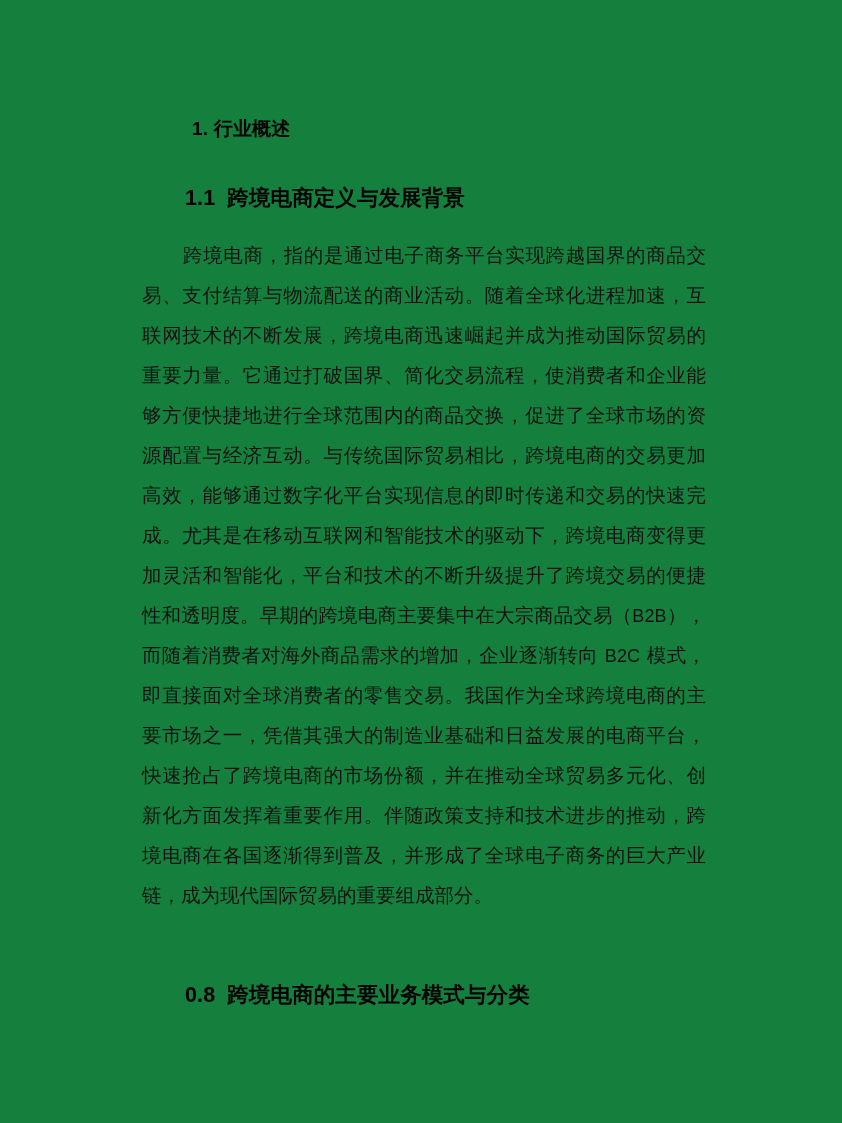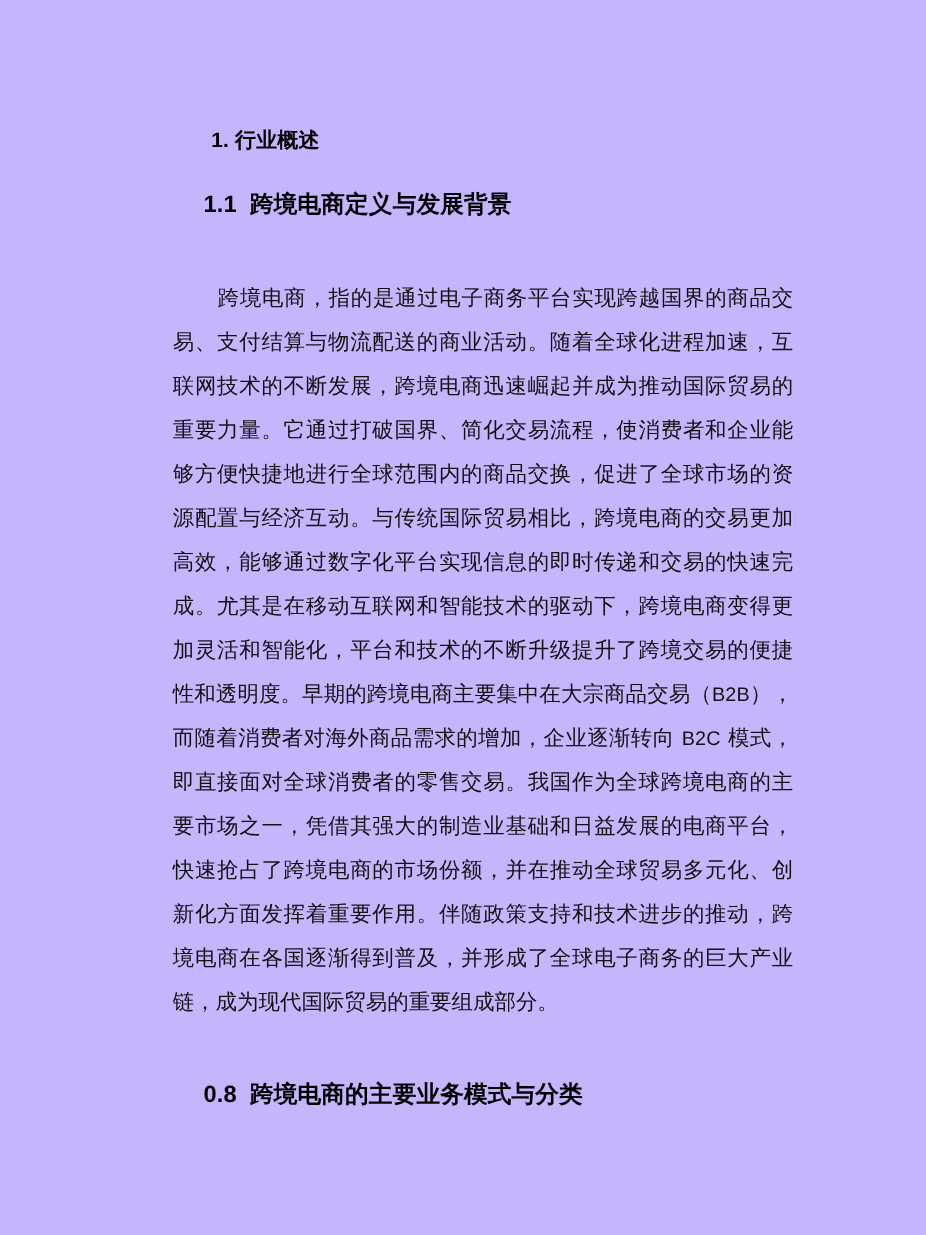--- a/index.html
+++ b/index.html
@@ -7,21 +7,21 @@
     margin: 0;
     padding: 0;
     background: #ffffff;
   }
 
   .page {
     position: relative;
     width: 842px;
     height: 1123px;
     margin: 0 auto;
-    background: #c4b5fd;
+    background: #15803d;
     overflow: hidden;
     box-sizing: border-box;
   }
 
   .content {
     position: absolute;
     left: 142px;
     top: 0;
     width: 564px;
   }
@@ -46,31 +46,31 @@
     line-height: 28px;
     color: #000000;
     margin: 0;
     padding: 0;
     letter-spacing: 0.1px;
     white-space: pre;
   }
 
   
   .pos-h1-overview   { position: absolute; top: 116px;  left: 50px; }
-  .pos-h2-def        { position: absolute; top: 172px;  left: 43px; }
+  .pos-h2-def        { position: absolute; top: 184px;  left: 43px; }
   .pos-body-1        { position: absolute; top: 236px;  left: 0;   width: 564px; }
   .pos-h2-models     { position: absolute; top: 981px;  left: 43px; }
 
   
   .body-para {
     font-family: "DejaVu Serif", "Liberation Serif", serif;
     font-size: 19.5px;
     line-height: 40px;
     color: #111111;
-    margin: 15px;
+    margin: 0;
     padding: 0;
     text-align: justify;
     text-justify: inter-character;
     text-indent: 41px;
     word-break: break-all;
     -webkit-hyphens: none;
     hyphens: none;
   }
 
   

